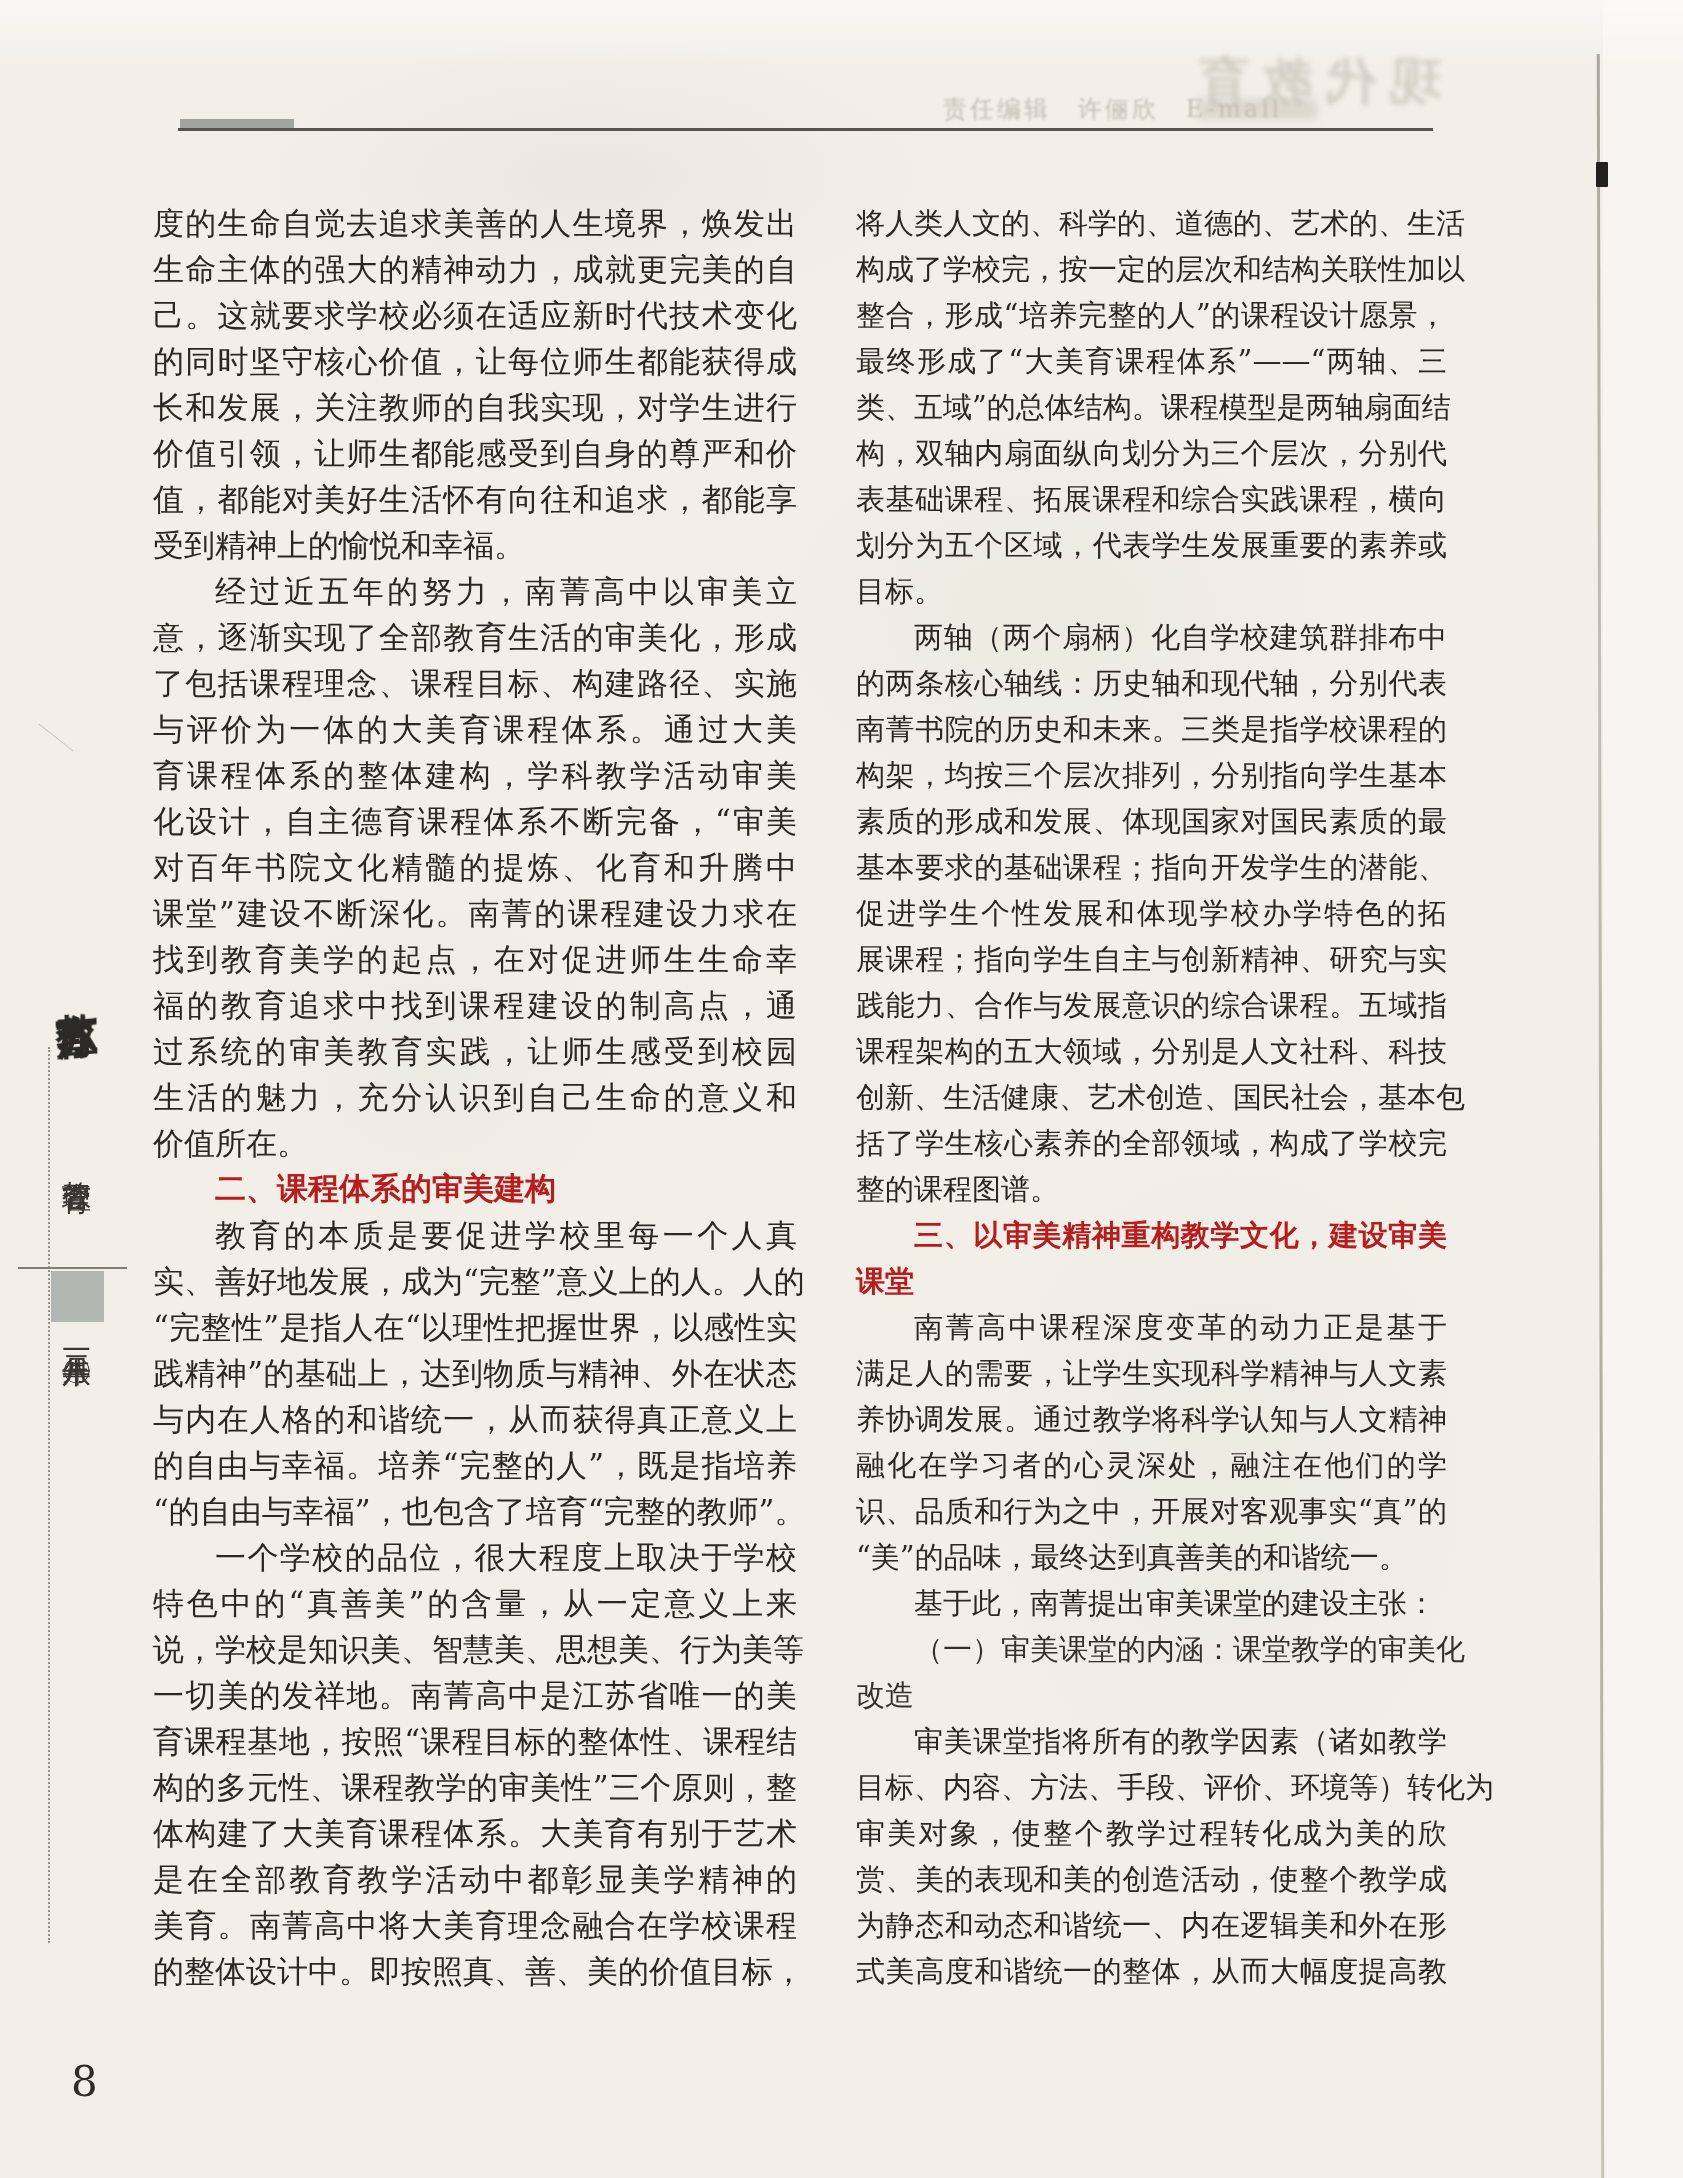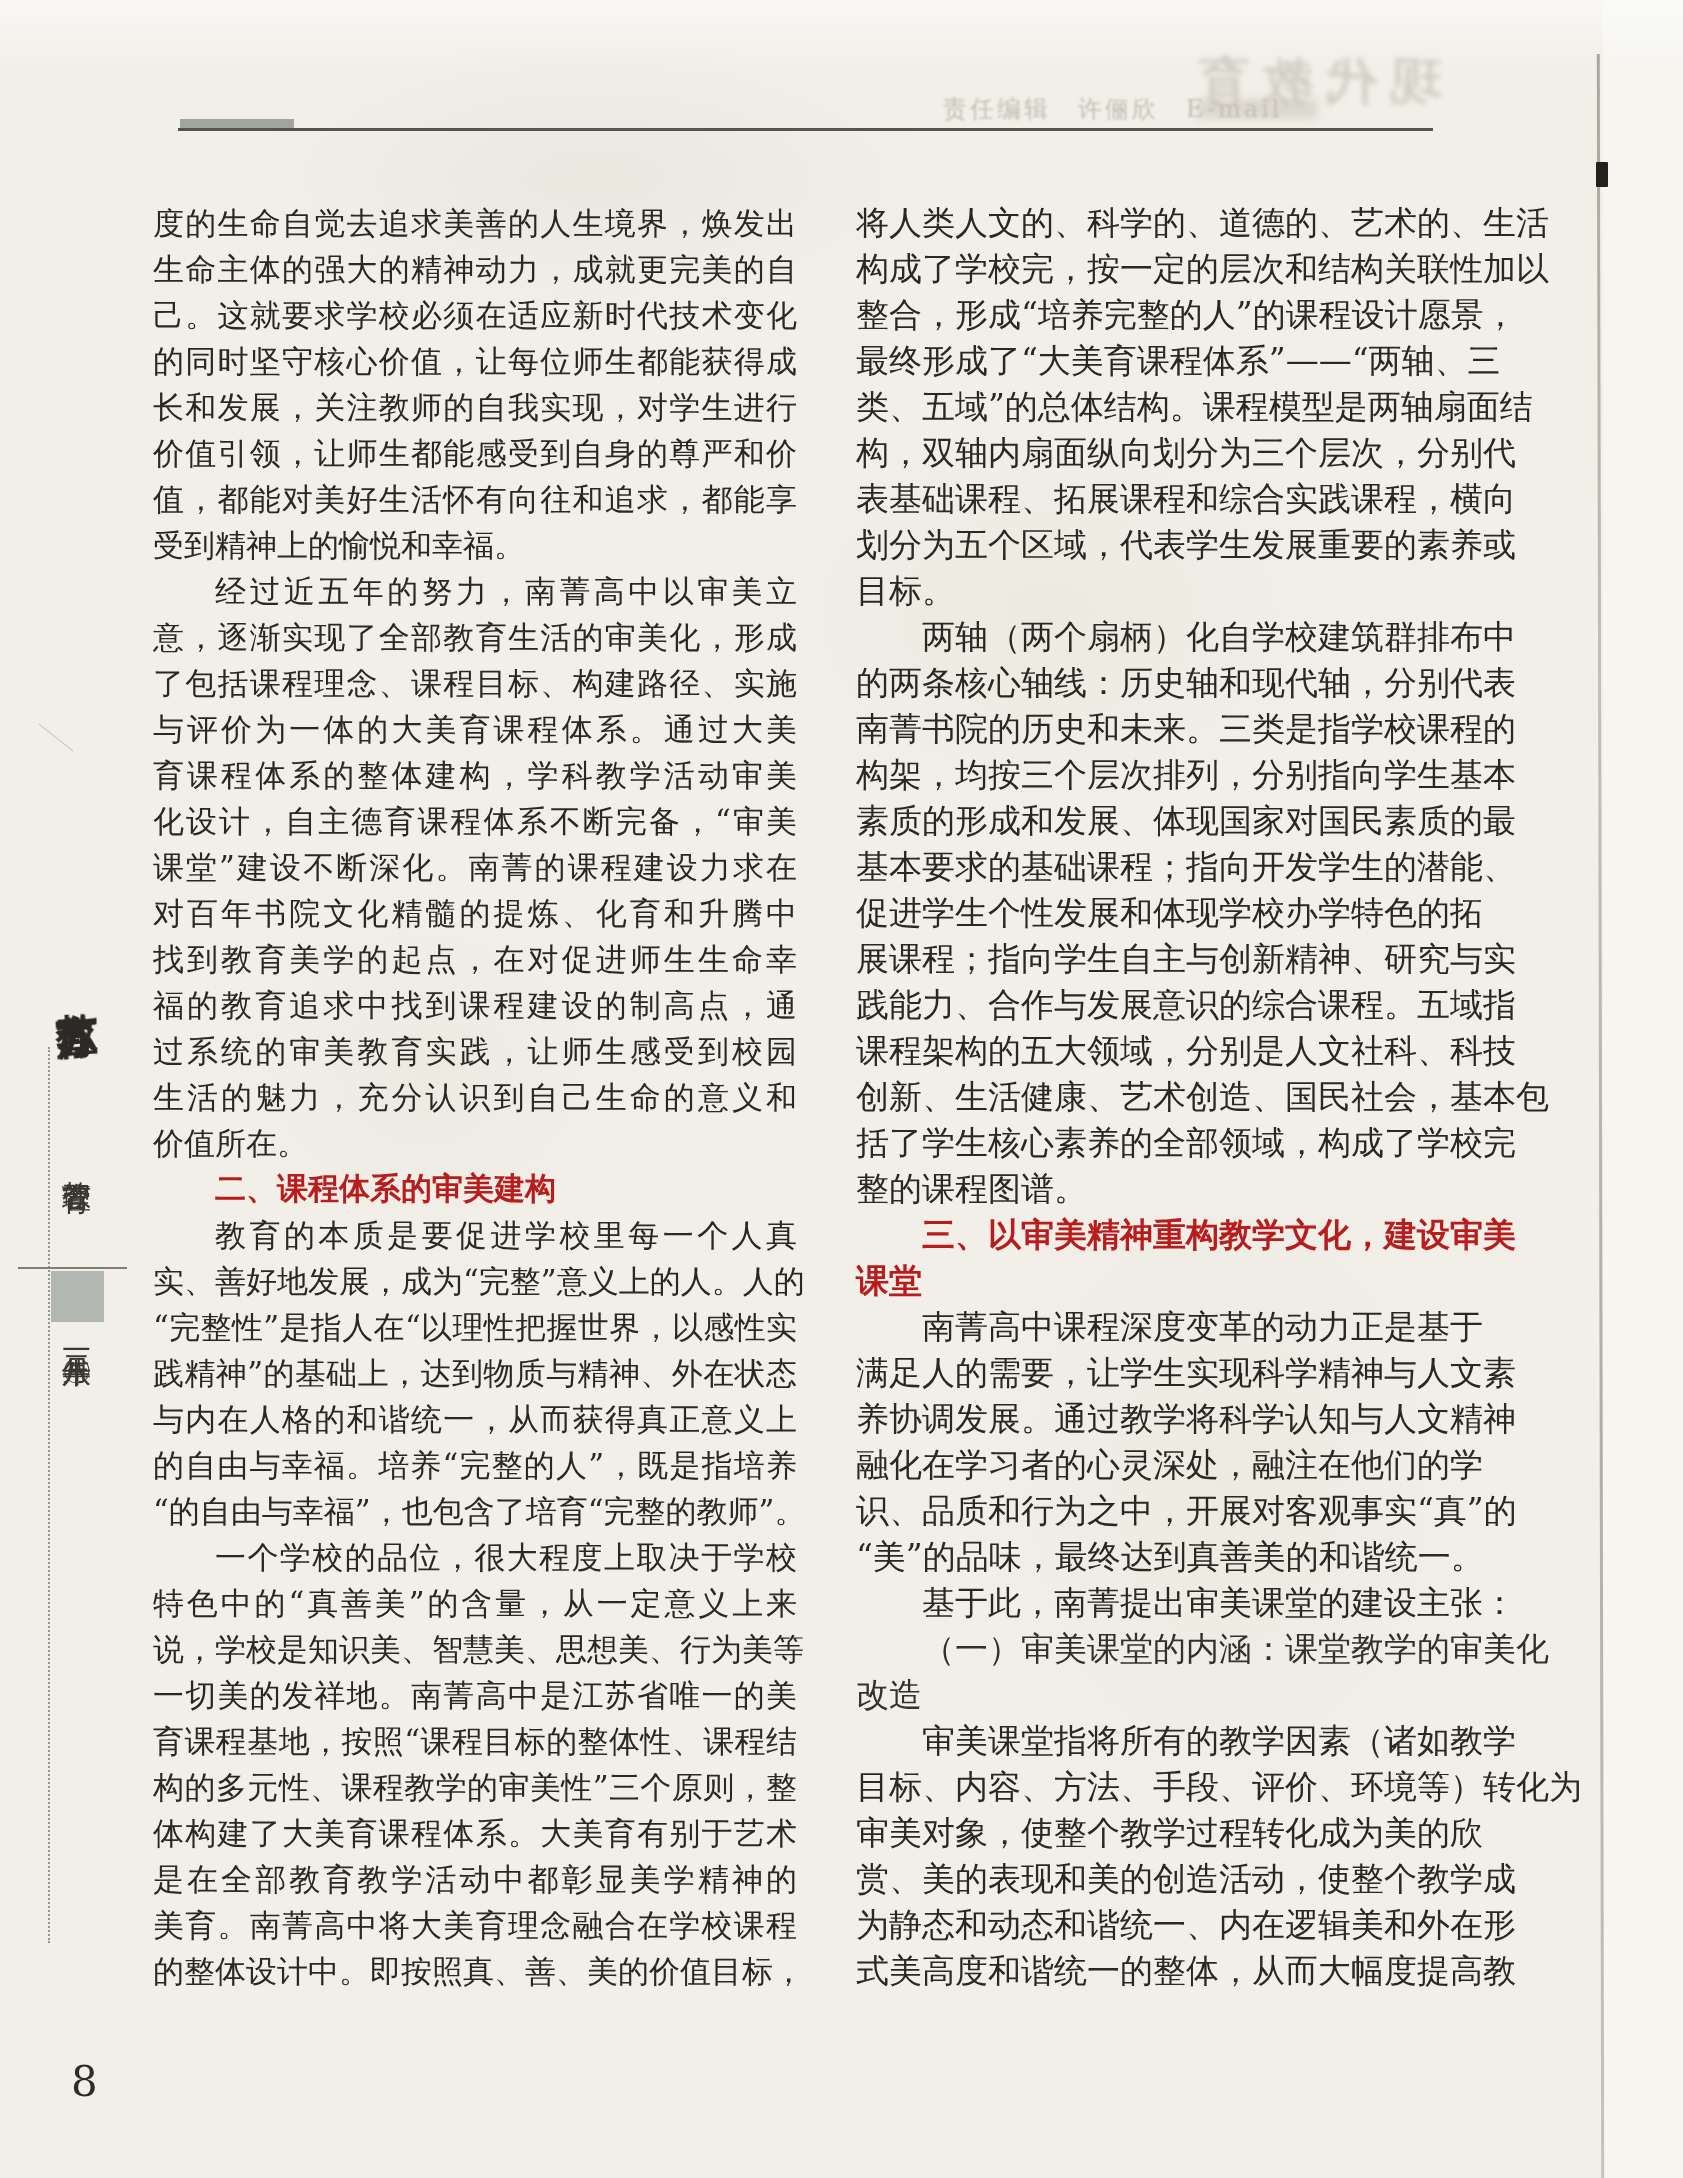--- a/index.html
+++ b/index.html
@@ -37,21 +37,21 @@
     font-size:50px;font-weight:bold;color:var(--ghost);letter-spacing:14px;
     transform:scaleX(-1);filter:blur(2.6px);opacity:.55;}
   .editor-credit{position:absolute;left:943px;top:93px;z-index:2;font-size:24px;color:#b2ac9f;
     letter-spacing:3px;filter:blur(0.8px);opacity:.75;white-space:nowrap;}
   .address-smudge{position:absolute;left:1198px;top:99px;width:119px;height:20px;z-index:2;
     background:#c6c1b4;filter:blur(4px);opacity:.5;}
 
   
   .col{position:absolute;top:184px;z-index:5;margin-top:16px;}
   .col-left{left:153px;width:644px;font-size:31px;}
-  .col-right{left:856px;width:591px;font-size:33px;}
+  .col-right{left:856px;width:591px;font-size:29px;}
   .line{height:46px;line-height:46px;text-align:justify;text-align-last:justify;
     text-justify:inter-character;white-space:nowrap;color:var(--ink);}
   .line.s{text-align-last:left;}
   .line.i{text-indent:2em;}
   .line.h{font-weight:bold;font-family:"Liberation Sans","DejaVu Sans",sans-serif;color:#b91c1c;}
   .line.k{color:#34312b;}
 
   
   .side-dotted{position:absolute;left:48px;top:1047px;width:0;height:896px;border-left:2px dotted #97948a;z-index:3;}
   .journal-logo{position:absolute;left:48px;top:984px;width:57px;z-index:4;
@@ -88,22 +88,22 @@
     <div class="line">长和发展，关注教师的自我实现，对学生进行</div>
     <div class="line">价值引领，让师生都能感受到自身的尊严和价</div>
     <div class="line">值，都能对美好生活怀有向往和追求，都能享</div>
     <div class="line s">受到精神上的愉悦和幸福。</div>
     <div class="line i">经过近五年的努力，南菁高中以审美立</div>
     <div class="line">意，逐渐实现了全部教育生活的审美化，形成</div>
     <div class="line">了包括课程理念、课程目标、构建路径、实施</div>
     <div class="line">与评价为一体的大美育课程体系。通过大美</div>
     <div class="line">育课程体系的整体建构，学科教学活动审美</div>
     <div class="line">化设计，自主德育课程体系不断完备，“审美</div>
+    <div class="line">对百年书院文化精髓的提炼、化育和升腾中</div>
     <div class="line">课堂”建设不断深化。南菁的课程建设力求在</div>
-    <div class="line">对百年书院文化精髓的提炼、化育和升腾中</div>
     <div class="line">找到教育美学的起点，在对促进师生生命幸</div>
     <div class="line">福的教育追求中找到课程建设的制高点，通</div>
     <div class="line">过系统的审美教育实践，让师生感受到校园</div>
     <div class="line">生活的魅力，充分认识到自己生命的意义和</div>
     <div class="line s">价值所在。</div>
     <div class="line i s h">二、课程体系的审美建构</div>
     <div class="line i">教育的本质是要促进学校里每一个人真</div>
     <div class="line">实、善好地发展，成为“完整”意义上的人。人的</div>
     <div class="line">“完整性”是指人在“以理性把握世界，以感性实</div>
     <div class="line">践精神”的基础上，达到物质与精神、外在状态</div>

